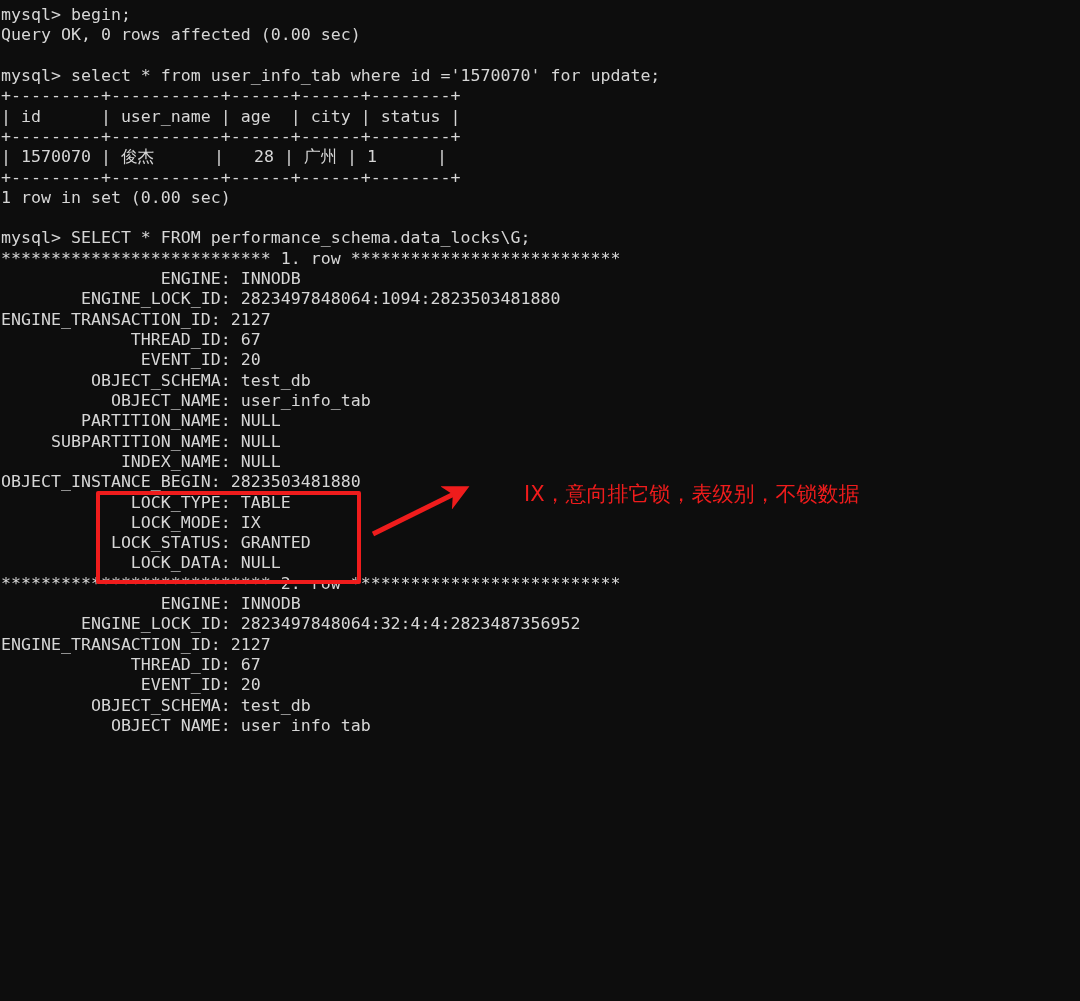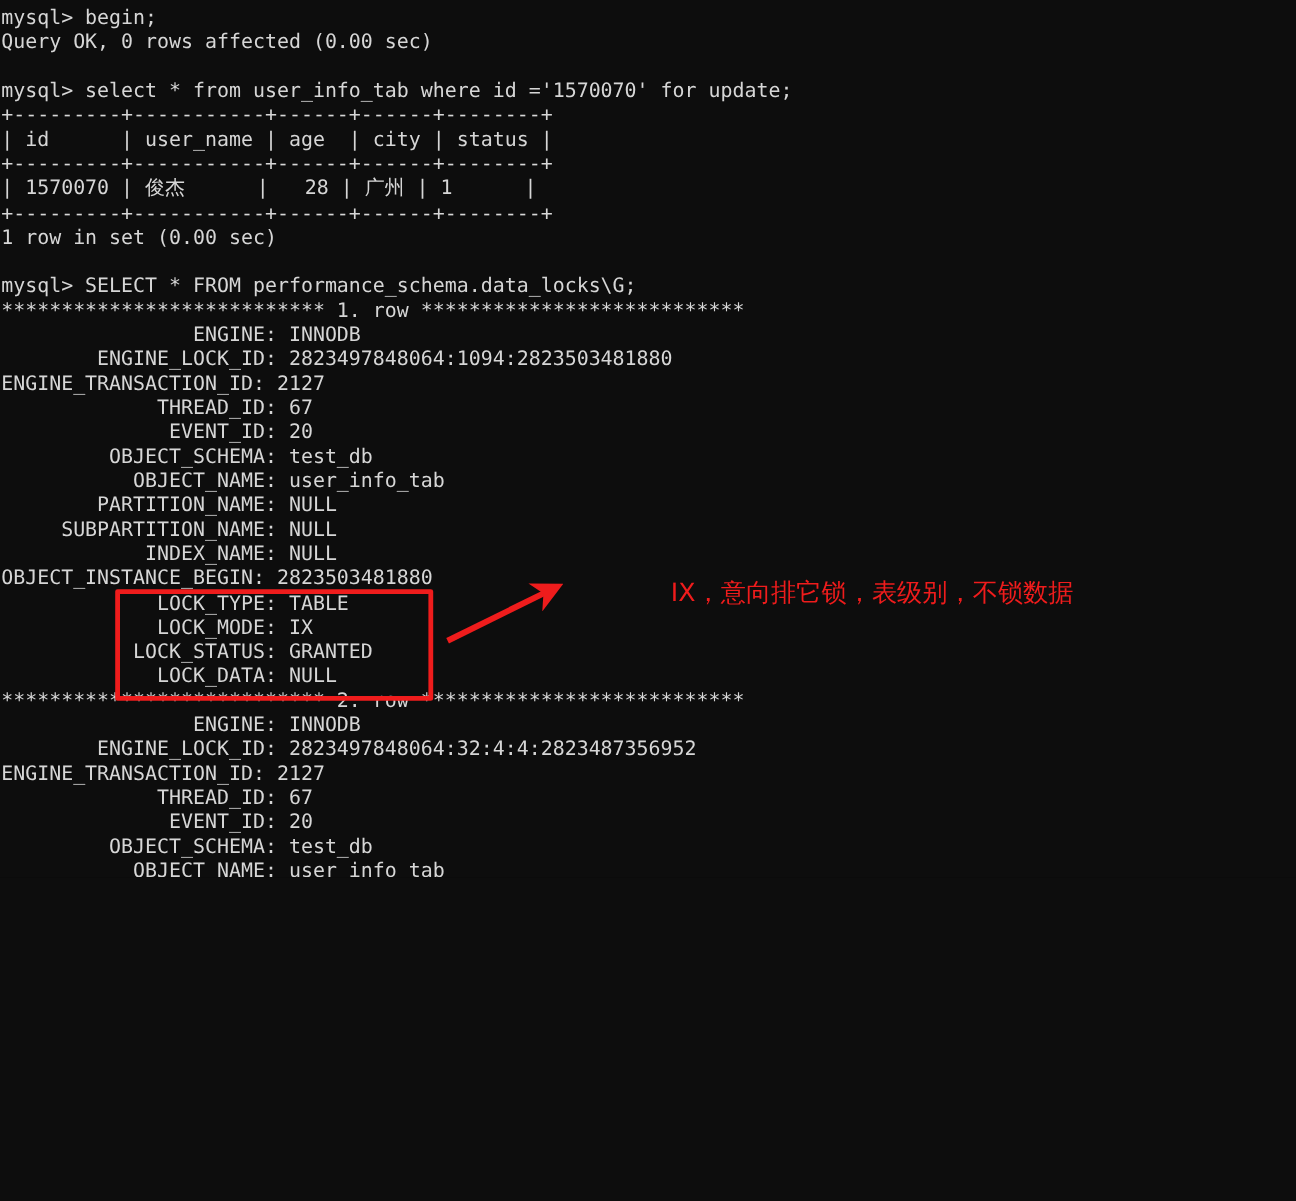--- a/index.html
+++ b/index.html
@@ -46,21 +46,20 @@
     background: transparent;
   }
   .annot-text {
     position: absolute;
     color: #ef1c1c;
     font-family: "DejaVu Sans", "Liberation Sans", sans-serif;
     font-size: 21px;
     line-height: 26px;
     white-space: pre;
     font-weight: 400;
-    margin-left: 35px;
   }
   svg.arrow-svg {
     position: absolute;
     left: 0;
     top: 0;
     overflow: visible;
   }
 </style>
 </head>
 <body>

